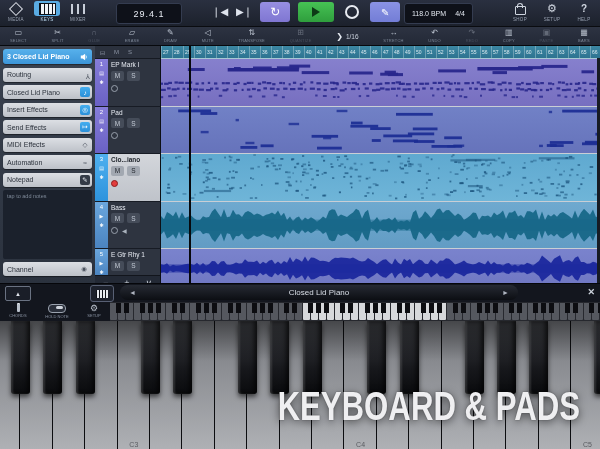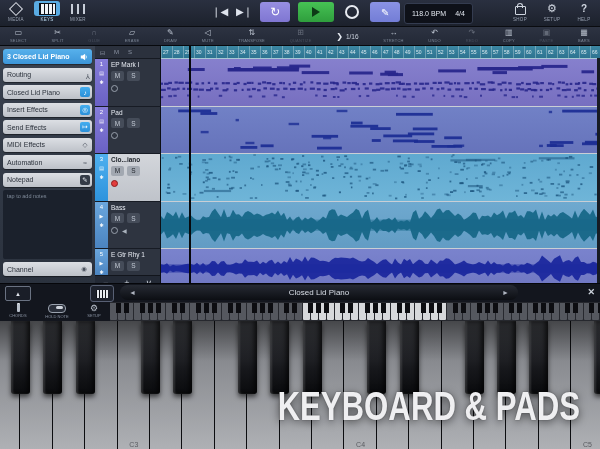--- a/index.html
+++ b/index.html
@@ -170,20 +170,23 @@
           </div>
           <div class="tb-lbl">KEYS</div>
         </div>
         <div class="tb-btn">
           <div class="tb-ic">
             <div class="ic-mixer"></div>
           </div>
           <div class="tb-lbl">MIXER</div>
         </div>
       </div>
+    <div class="timebox">
+      <span>29.4.1</span>
+    </div>
     <div class="transport">
       <span class="tr-glyph">❘◀</span>
       <span class="tr-glyph">▶❘</span>
       <div class="btn-loop">↻</div>
       <div class="btn-play">
           <div class="tri"></div>
         </div>
       <div class="btn-rec">
           <div class="ring"></div>
         </div>

